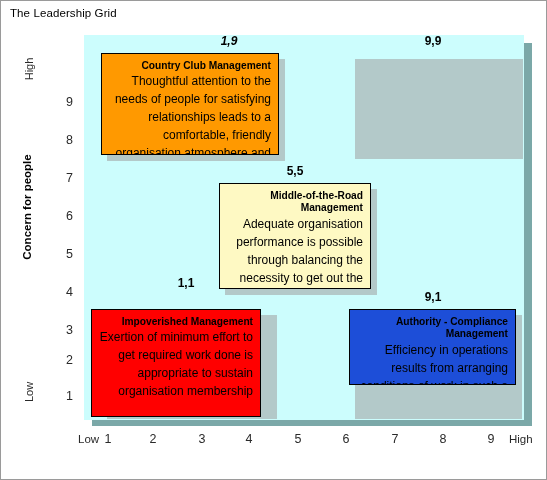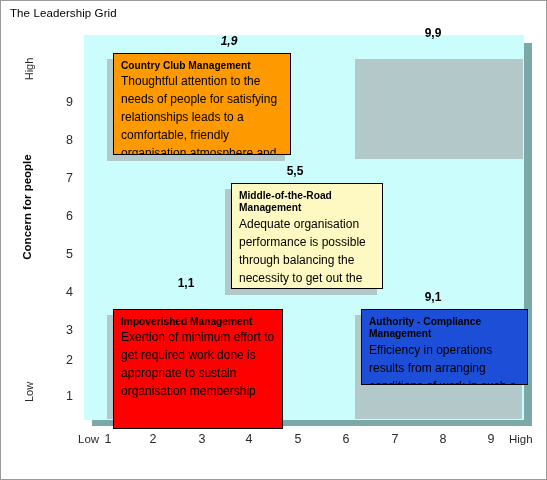--- a/index.html
+++ b/index.html
@@ -120,26 +120,25 @@
   .cell-shadow {
     position: absolute;
     background: #9e9e9e;
     opacity: 0.55;
   }
   .cell {
     position: absolute;
     border: 1.5px solid #000000;
     box-sizing: border-box;
     padding: 6px 7px 4px 7px;
-    text-align: left;
+    text-align: right;
     color: #000000;
     font-size: 10.2px;
     line-height: 12.4px;
     overflow: hidden;
-    margin-left: 12px;
   }
   .cell .cell-heading {
     display: block;
     font-weight: bold;
     font-size: 10.2px;
     line-height: 12.4px;
     margin-bottom: 0px;
   }
   .cell .cell-body {
     display: block;
@@ -195,33 +194,33 @@
   <div class="x-tick" style="left:478px;">9</div>
 
 
   <div class="cell-coord" style="left:198px; top:33px;font-style:italic;">1,9</div>
   <div class="cell-shadow" style="left:106px; top:58px; width:178px; height:102px;"></div>
   <div class="cell" id="cell-country-club" style="left:100px; top:52px; width:178px; height:102px; background:#ff9900;">
     <span class="cell-heading">Country Club Management</span>
     <span class="cell-body">Thoughtful attention to the needs of people for satisfying relationships leads to a comfortable, friendly organisation atmosphere and work tempo</span>
   </div>
 
-  <div class="cell-coord" style="left:402px; top:25px;">9,9</div>
+  <div class="cell-coord" style="left:402px; top:33px;">9,9</div>
   <div class="cell-shadow" style="left:354px; top:58px; width:168px; height:100px;"></div>
 
   <div class="cell-coord" style="left:264px; top:163px;">5,5</div>
   <div class="cell-shadow" style="left:224px; top:188px; width:152px; height:106px;"></div>
   <div class="cell" id="cell-middle-of-the-road" style="left:218px; top:182px; width:152px; height:106px; background:#fef9c3;">
     <span class="cell-heading">Middle-of-the-Road Management</span>
     <span class="cell-body">Adequate organisation performance is possible through balancing the necessity to get out the work with maintaining morale of people at a satisfactory level</span>
   </div>
 
   <div class="cell-coord" style="left:155px; top:275px;">1,1</div>
   <div class="cell-shadow" style="left:106px; top:314px; width:170px; height:104px;"></div>
-  <div class="cell" id="cell-impoverished" style="left:100px; top:308px; width:170px; height:120px; background:#ff0000;">
+  <div class="cell" id="cell-impoverished" style="left:90px; top:308px; width:170px; height:108px; background:#ff0000;">
     <span class="cell-heading">Impoverished Management</span>
     <span class="cell-body">Exertion of minimum effort to get required work done is appropriate to sustain organisation membership</span>
   </div>
 
   <div class="cell-coord" style="left:402px; top:289px;">9,1</div>
   <div class="cell-shadow" style="left:354px; top:314px; width:167px; height:104px;"></div>
   <div class="cell" id="cell-authority-compliance" style="left:348px; top:308px; width:167px; height:76px; background:#1d4ed8;">
     <span class="cell-heading">Authority - Compliance Management</span>
     <span class="cell-body">Efficiency in operations results from arranging conditions of work in such a way that human elements interfere to a minimum degree</span>
   </div>

